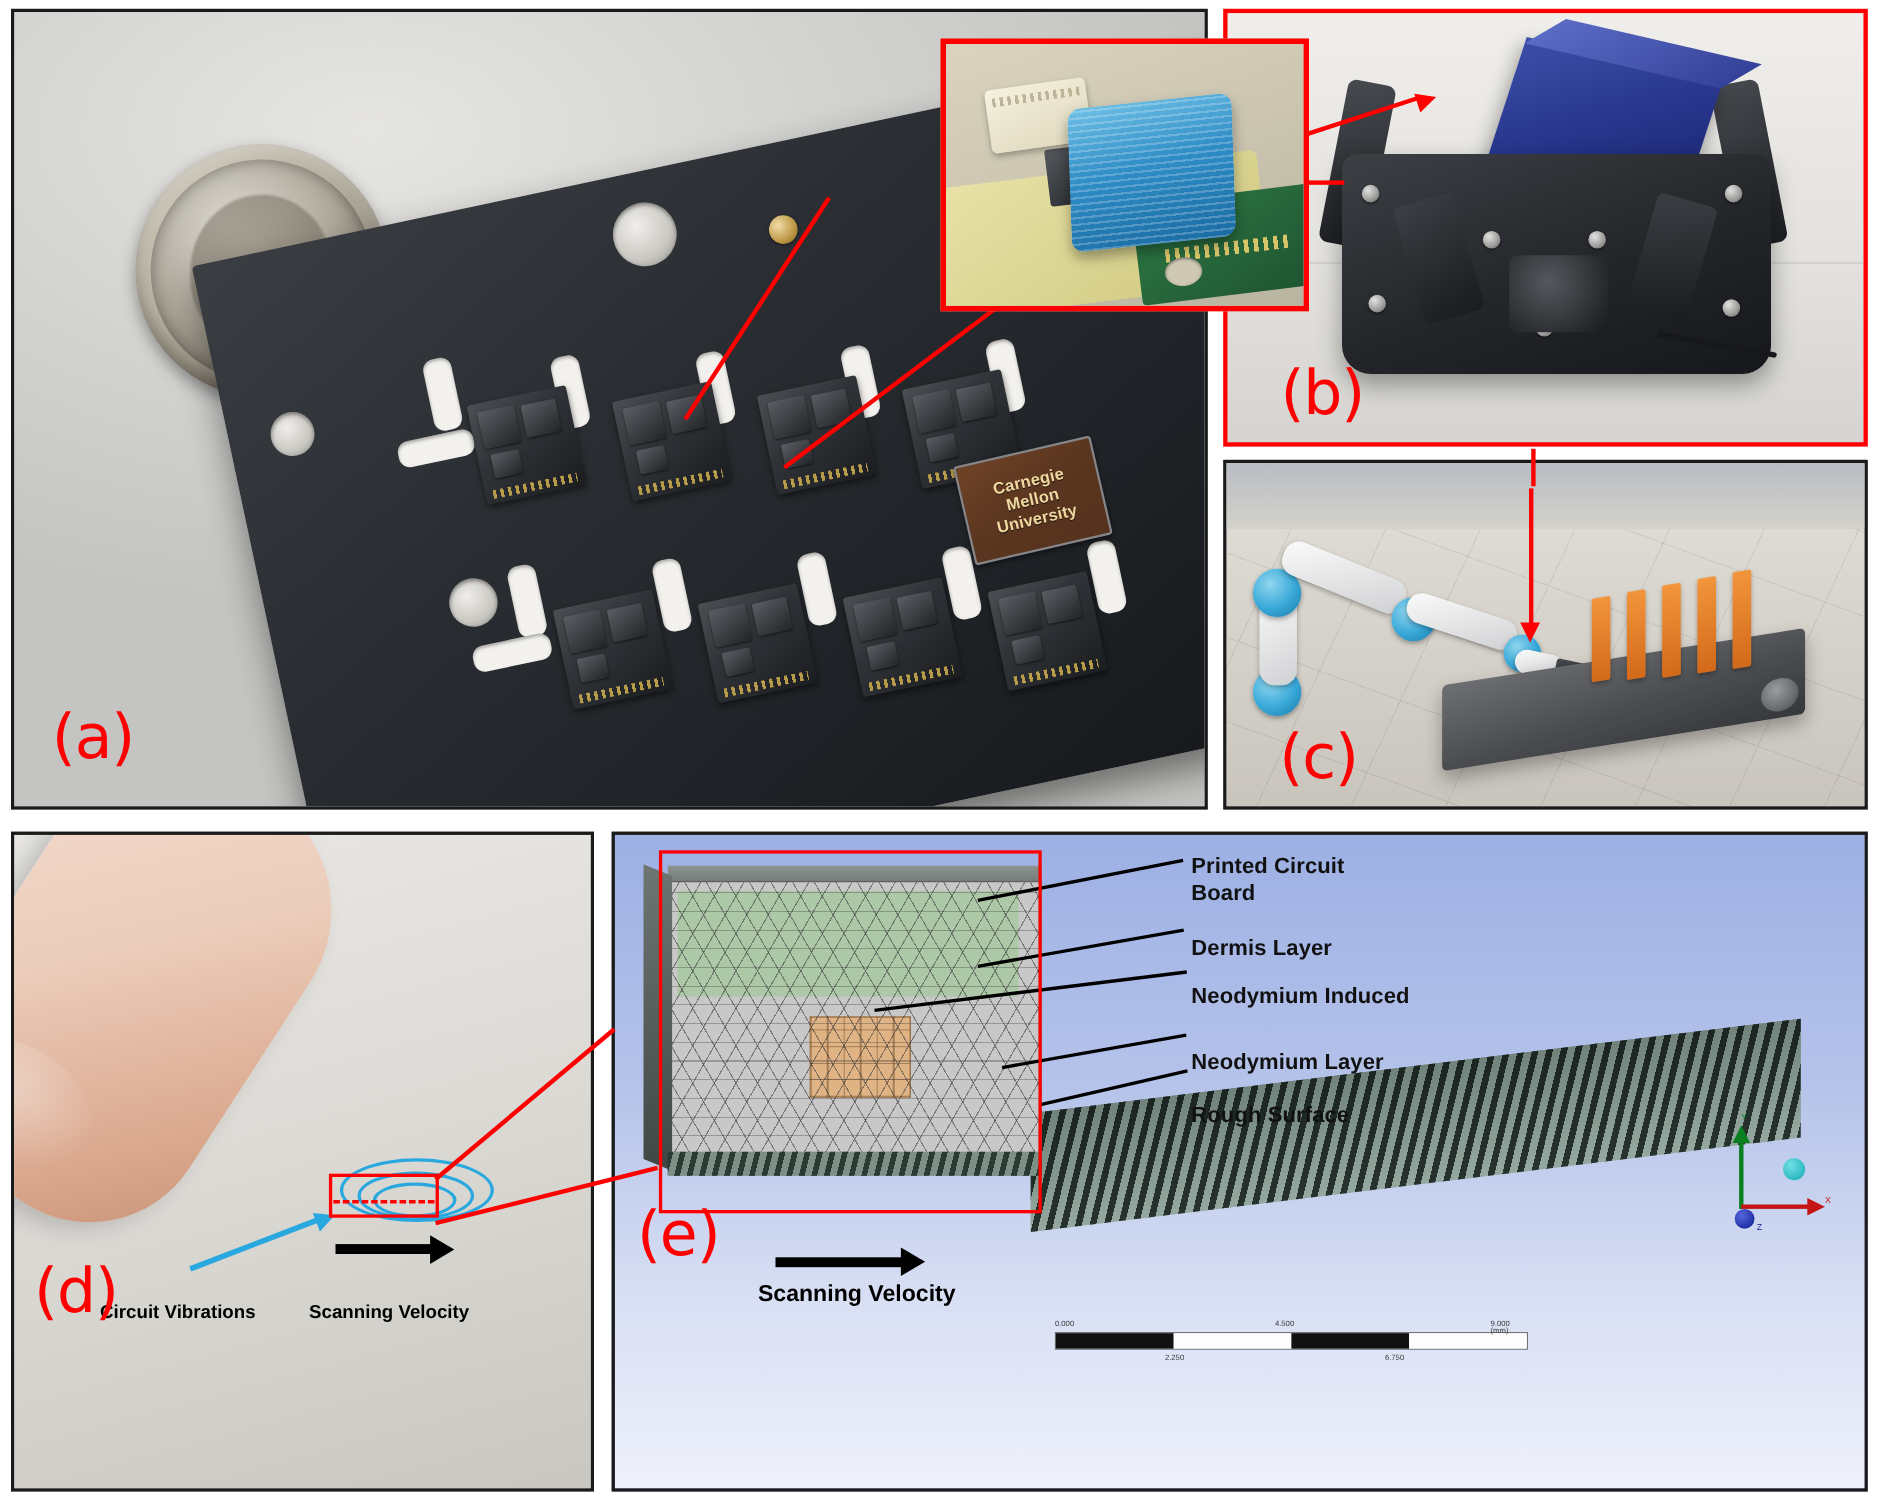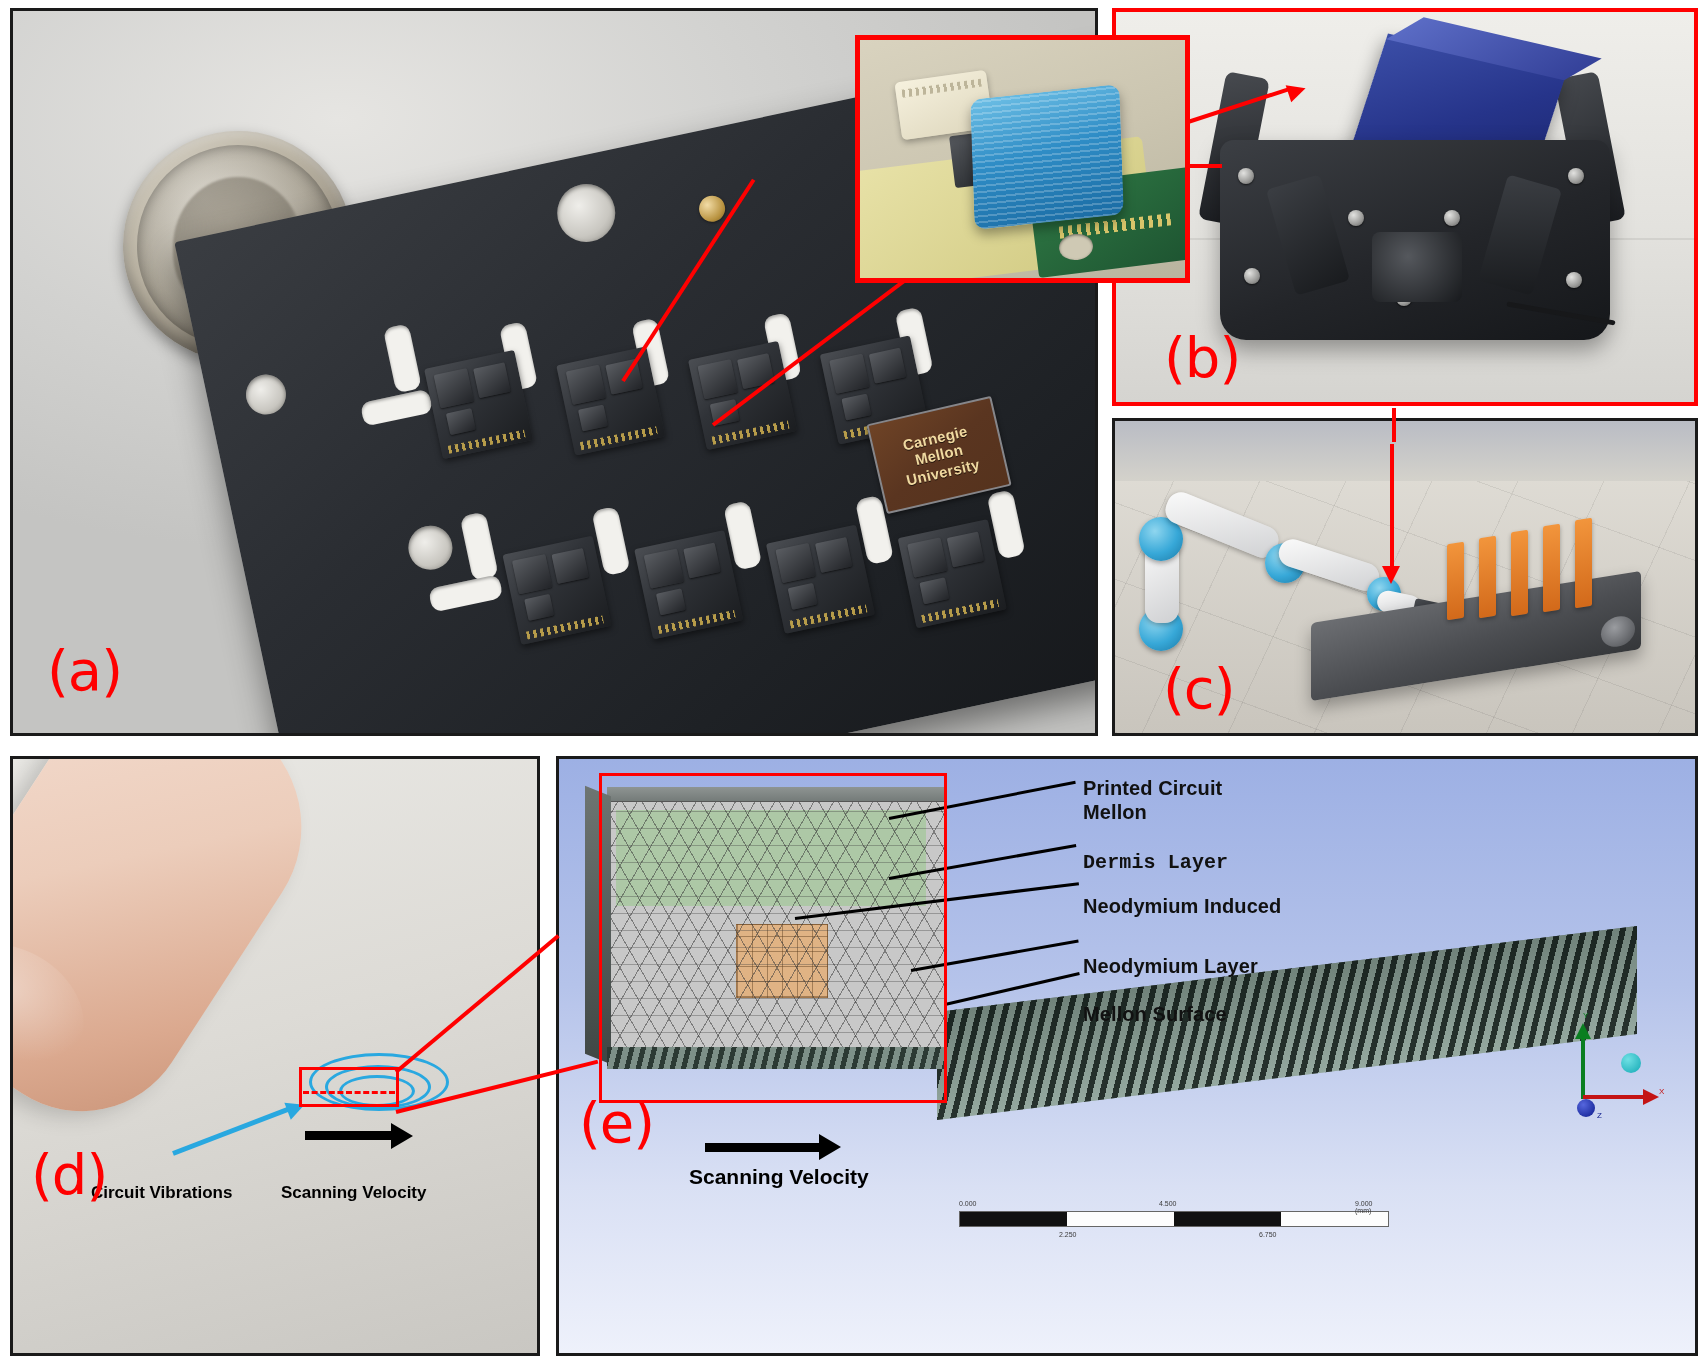--- a/index.html
+++ b/index.html
@@ -547,25 +547,25 @@
 
     <div class="red-rect" style="left:40px;top:14px;width:348px;height:330px;"></div>
 
     <div class="pe-leader" style="left:330px;top:58px;width:190px;transform:rotate(-11deg);"></div>
     <div class="pe-leader" style="left:330px;top:118px;width:190px;transform:rotate(-10deg);"></div>
     <div class="pe-leader" style="left:236px;top:158px;width:286px;transform:rotate(-7deg);"></div>
     <div class="pe-leader" style="left:352px;top:210px;width:170px;transform:rotate(-10deg);"></div>
     <div class="pe-leader" style="left:386px;top:244px;width:138px;transform:rotate(-13deg);"></div>
 
     <div class="pe-label" style="left:524px;top:18px;">Printed Circuit
-Mellon</div>
-    <div class="pe-label" style="left:524px;top:92px;font-family:Liberation Mono, monospace;">Dermis Layer</div>
+Board</div>
+    <div class="pe-label" style="left:524px;top:92px;">Dermis Layer</div>
     <div class="pe-label" style="left:524px;top:136px;">Neodymium Induced</div>
     <div class="pe-label" style="left:524px;top:196px;">Neodymium Layer</div>
-    <div class="pe-label" style="left:524px;top:244px;">Mellon Surface</div>
+    <div class="pe-label" style="left:524px;top:244px;">Rough Surface</div>
 
     <div class="blk-arrow-line" style="left:146px;top:384px;width:116px;"></div>
     <div class="blk-arrow-head" style="left:260px;top:375px;"></div>
     <div class="caption-bold" style="left:130px;top:406px;">Scanning Velocity</div>
 
     <div class="scalebar" style="left:400px;top:452px;">
       <div class="sb-tick" style="left:0;top:-11px;">0.000</div>
       <div class="sb-tick" style="left:200px;top:-11px;">4.500</div>
       <div class="sb-tick" style="left:396px;top:-11px;">9.000 (mm)</div>
       <div class="sb-track">

